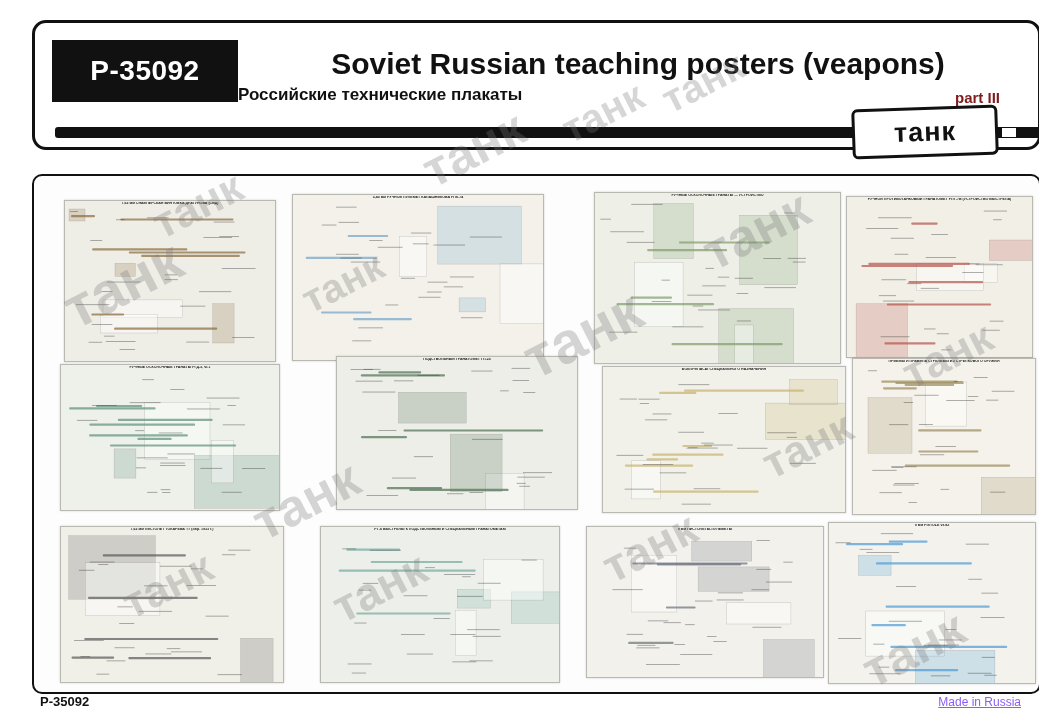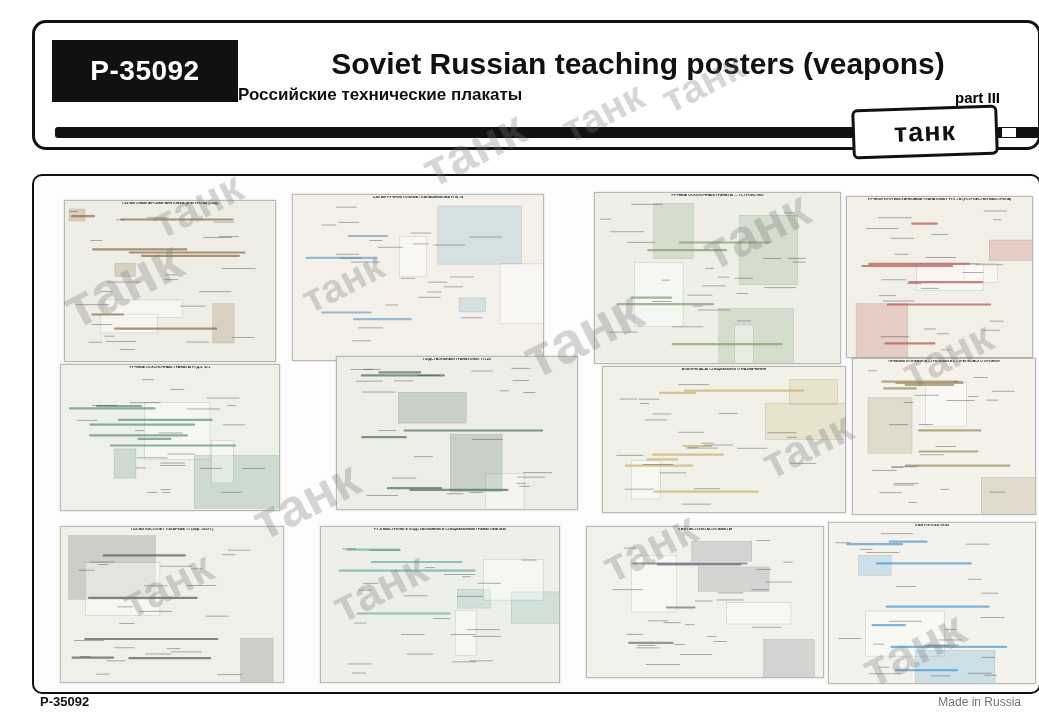--- a/index.html
+++ b/index.html
@@ -27,21 +27,21 @@
   }
   .title-main{
     position:absolute;left:203px;top:24px;width:800px;text-align:center;
     font-size:30px;font-weight:bold;color:#111;white-space:nowrap;
   }
   .title-sub{
     position:absolute;left:203px;top:62px;width:760px;text-align:left;
     font-size:17px;font-weight:bold;color:#111;
   }
   .part-label{
-    position:absolute;right:38px;top:66px;font-size:15px;font-weight:bold;color:#000000;
+    position:absolute;right:38px;top:66px;font-size:15px;font-weight:bold;color:#7f1d1d;
   }
   .rule{
     position:absolute;left:20px;top:104px;width:1000px;height:11px;background:#111;
     border-radius:3px;
   }
   .rule-tip{
     position:absolute;right:22px;top:105px;width:14px;height:9px;background:#fff;
   }
   
   .logo{
@@ -70,21 +70,21 @@
   .ptitle{
     position:absolute;left:0;top:1px;width:100%;text-align:center;
     font-size:3.6px;color:#222;font-weight:bold;line-height:1.1;
     white-space:nowrap;overflow:hidden;
   }
   
   .foot-left{
     position:absolute;left:22px;bottom:10px;font-size:13px;font-weight:bold;color:#111;
   }
   .foot-right{
-    position:absolute;right:22px;bottom:10px;font-size:12px;color:#737373;
+    position:absolute;right:22px;bottom:10px;font-size:12px;color:#8b5cf6;text-decoration:underline;
   }
   
   .wm{
     position:absolute;color:rgba(120,120,120,.30);font-weight:bold;
     font-family:"Liberation Sans", sans-serif;pointer-events:none;
     transform:rotate(-27deg);white-space:nowrap;
   }
   .wm-band{
     position:absolute;left:0;bottom:4px;width:100%;text-align:center;
     font-size:30px;font-weight:bold;color:rgba(150,150,150,.45);

